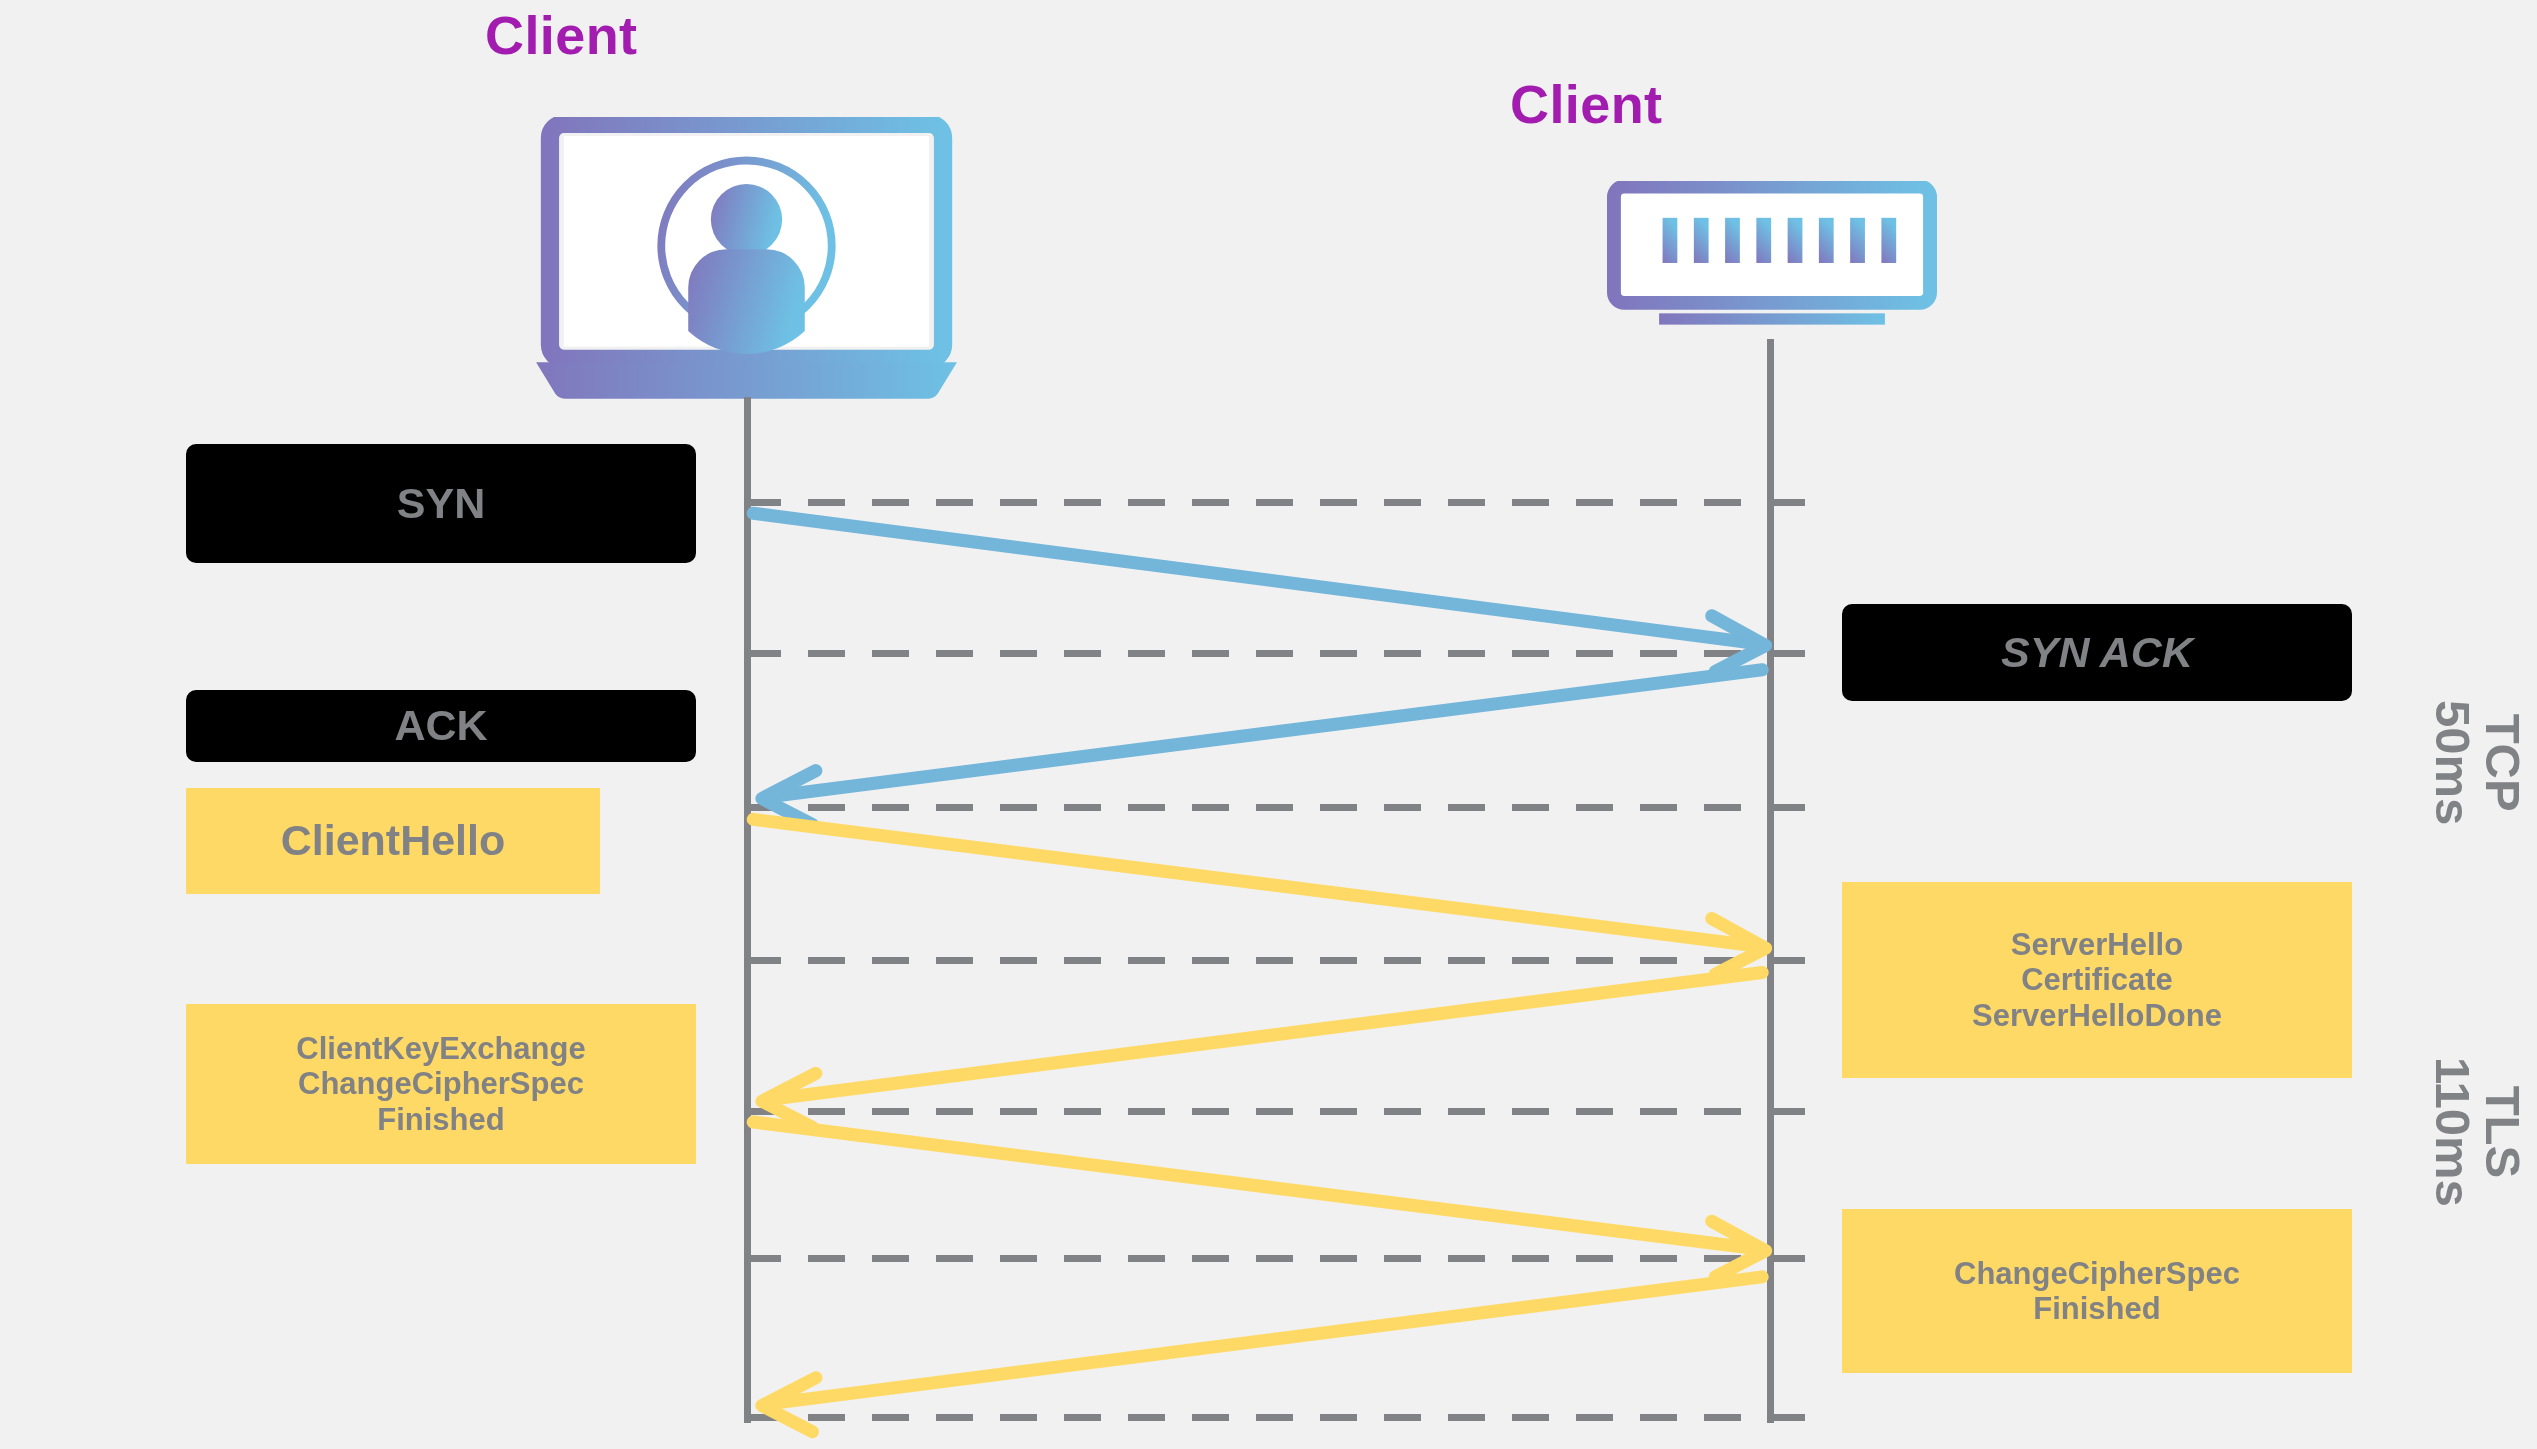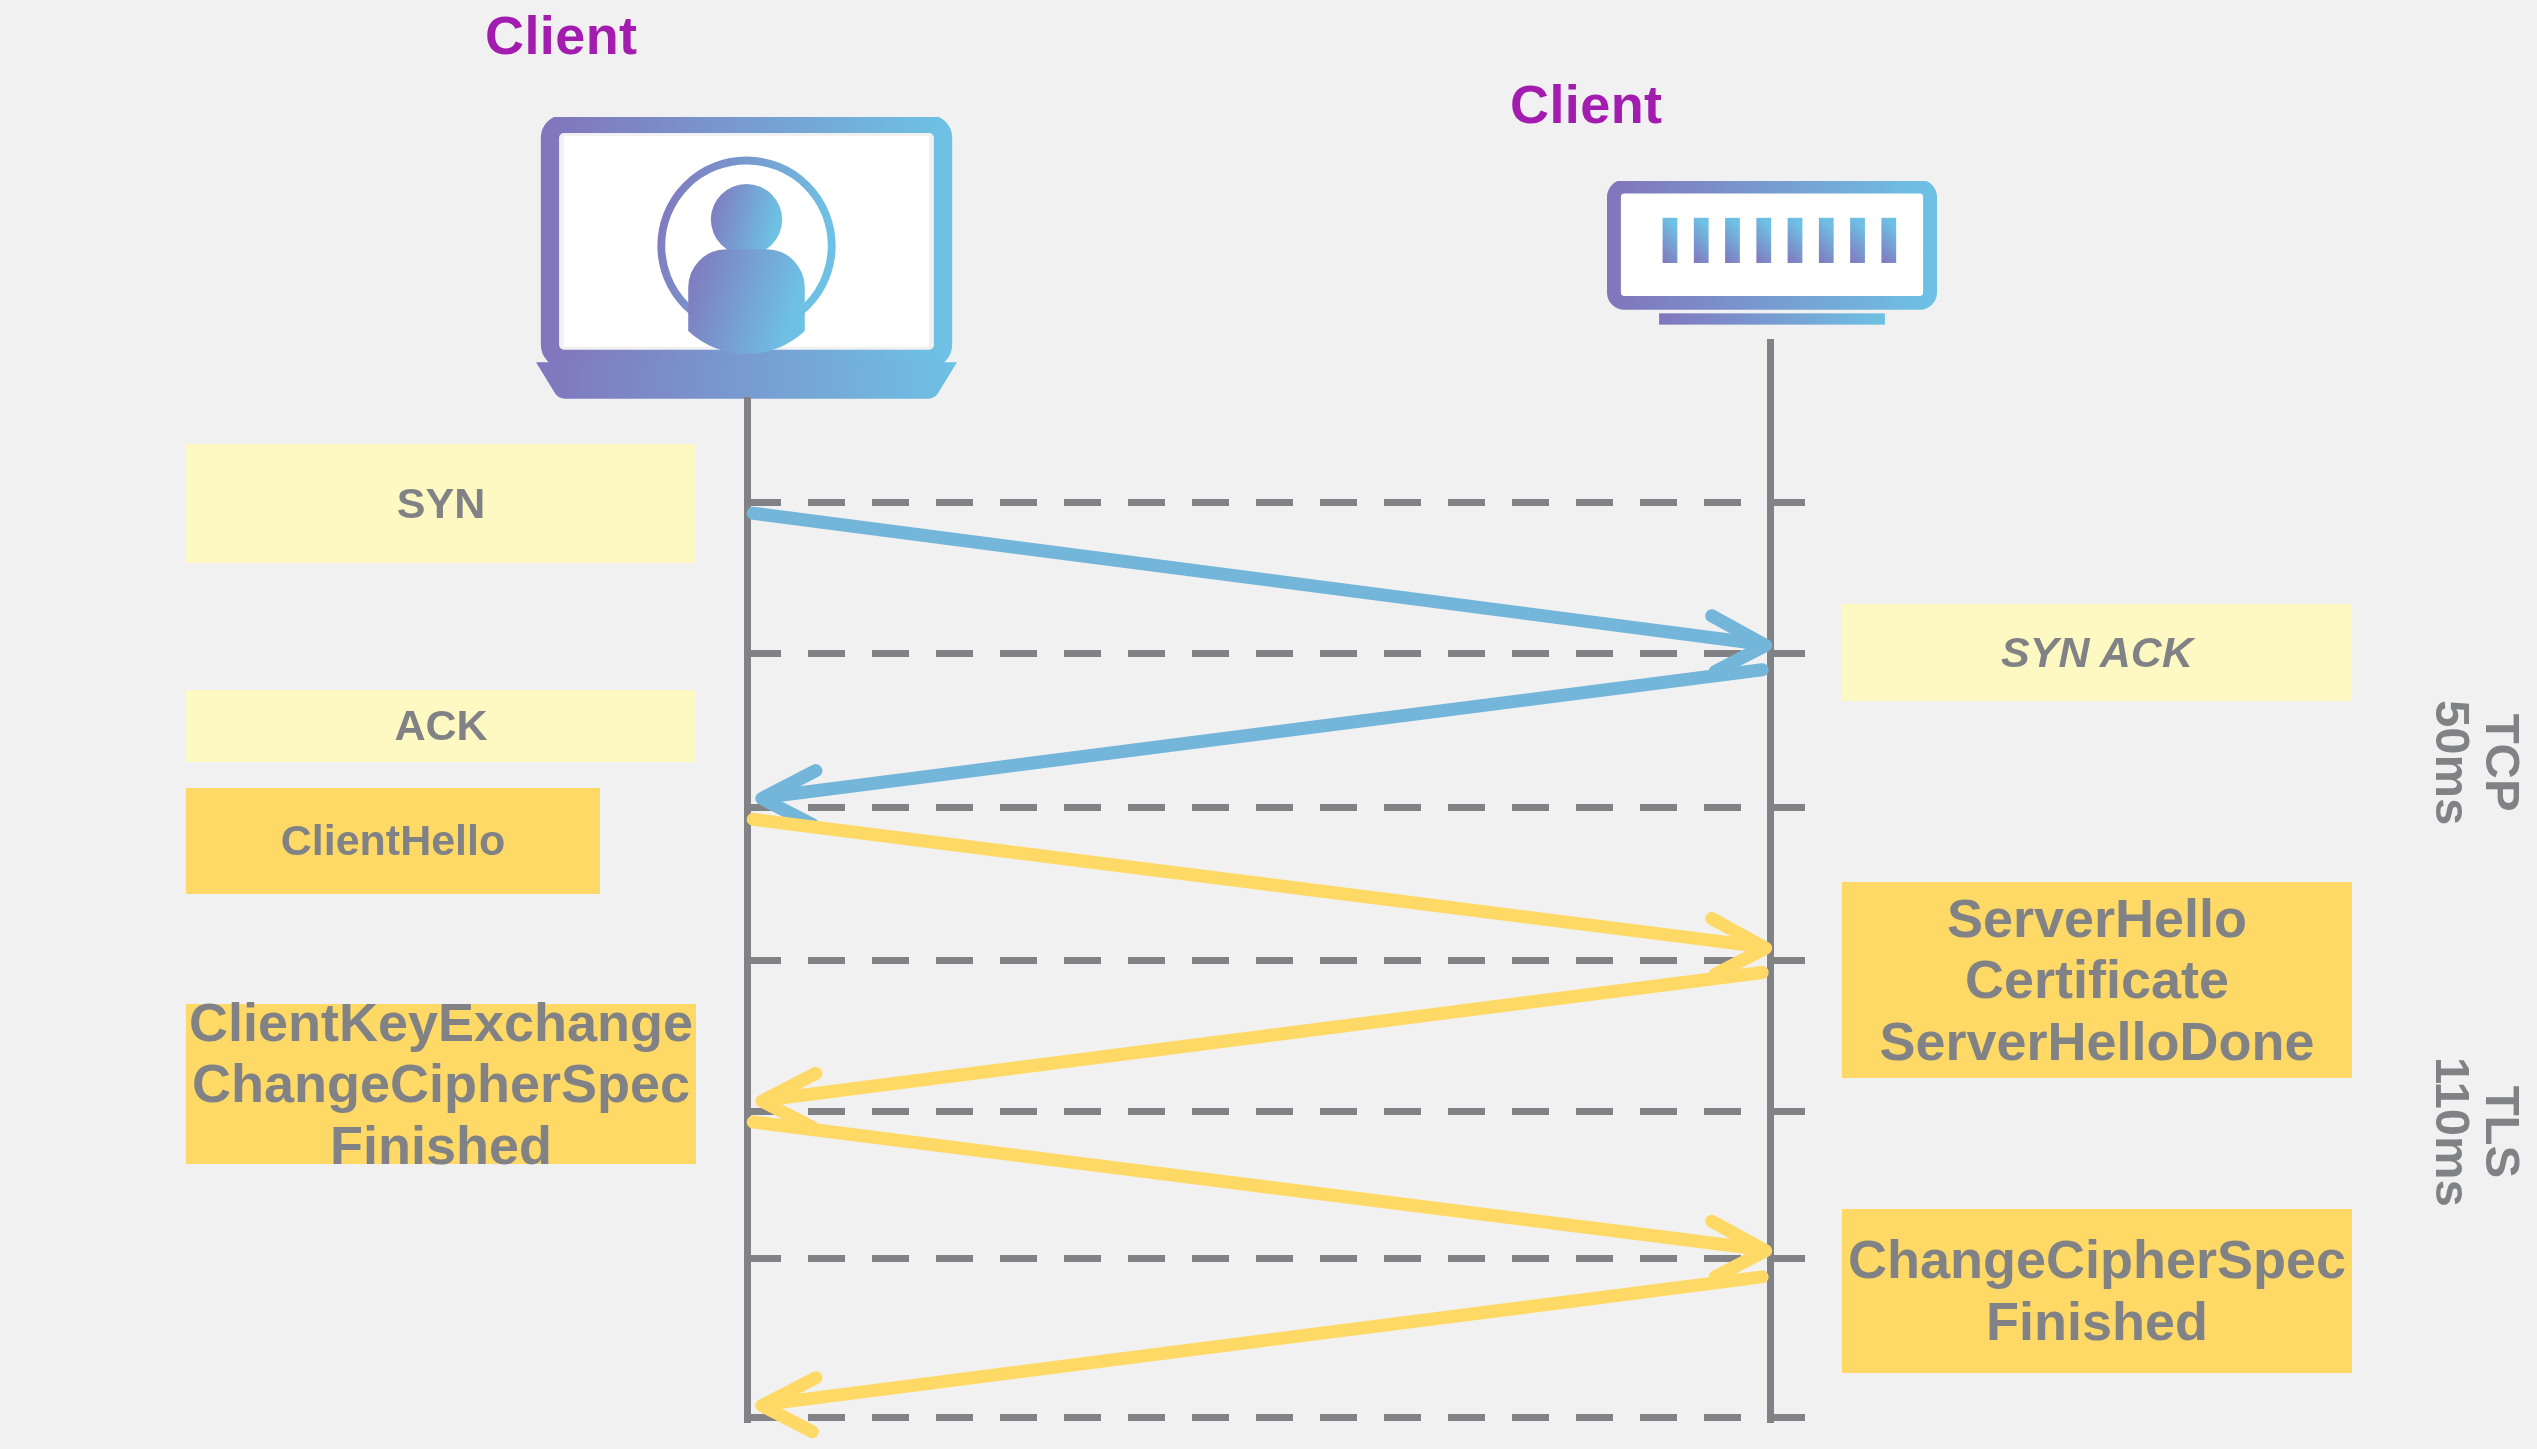--- a/index.html
+++ b/index.html
@@ -65,24 +65,24 @@
     display: flex;
     align-items: center;
     justify-content: center;
     text-align: center;
     color: #808285;
     font-weight: bold;
     line-height: 1.14;
     box-sizing: border-box;
     padding: 1.7px 8.7px;
   }
-  .msg-box.blue   { background: #fef9c3; }
+  .msg-box.blue   { background: #000000; border-radius: 10px; }
   .msg-box.yellow { background: #ffd966; }
   .msg-box.t-lg   { font-size: 43px; }
-  .msg-box.t-md   { font-size: 54px; }
+  .msg-box.t-md   { font-size: 31px; }
 
   #box-syn            { left: 186px;  top: 444px;  width: 510px; height: 119px; }
   #box-ack            { left: 186px;  top: 690px;  width: 510px; height: 72px; }
   #box-clienthello    { left: 186px;  top: 788px;  width: 414px; height: 106px; }
   #box-client-final   { left: 186px;  top: 1004px; width: 510px; height: 160px; }
 
   #box-synack         { left: 1842px; top: 604px;  width: 510px; height: 97px; font-style: italic; }
   #box-serverhello    { left: 1842px; top: 882px; width: 510px; height: 196px; }
   #box-server-final   { left: 1842px; top: 1209px; width: 510px; height: 164px; }
 

